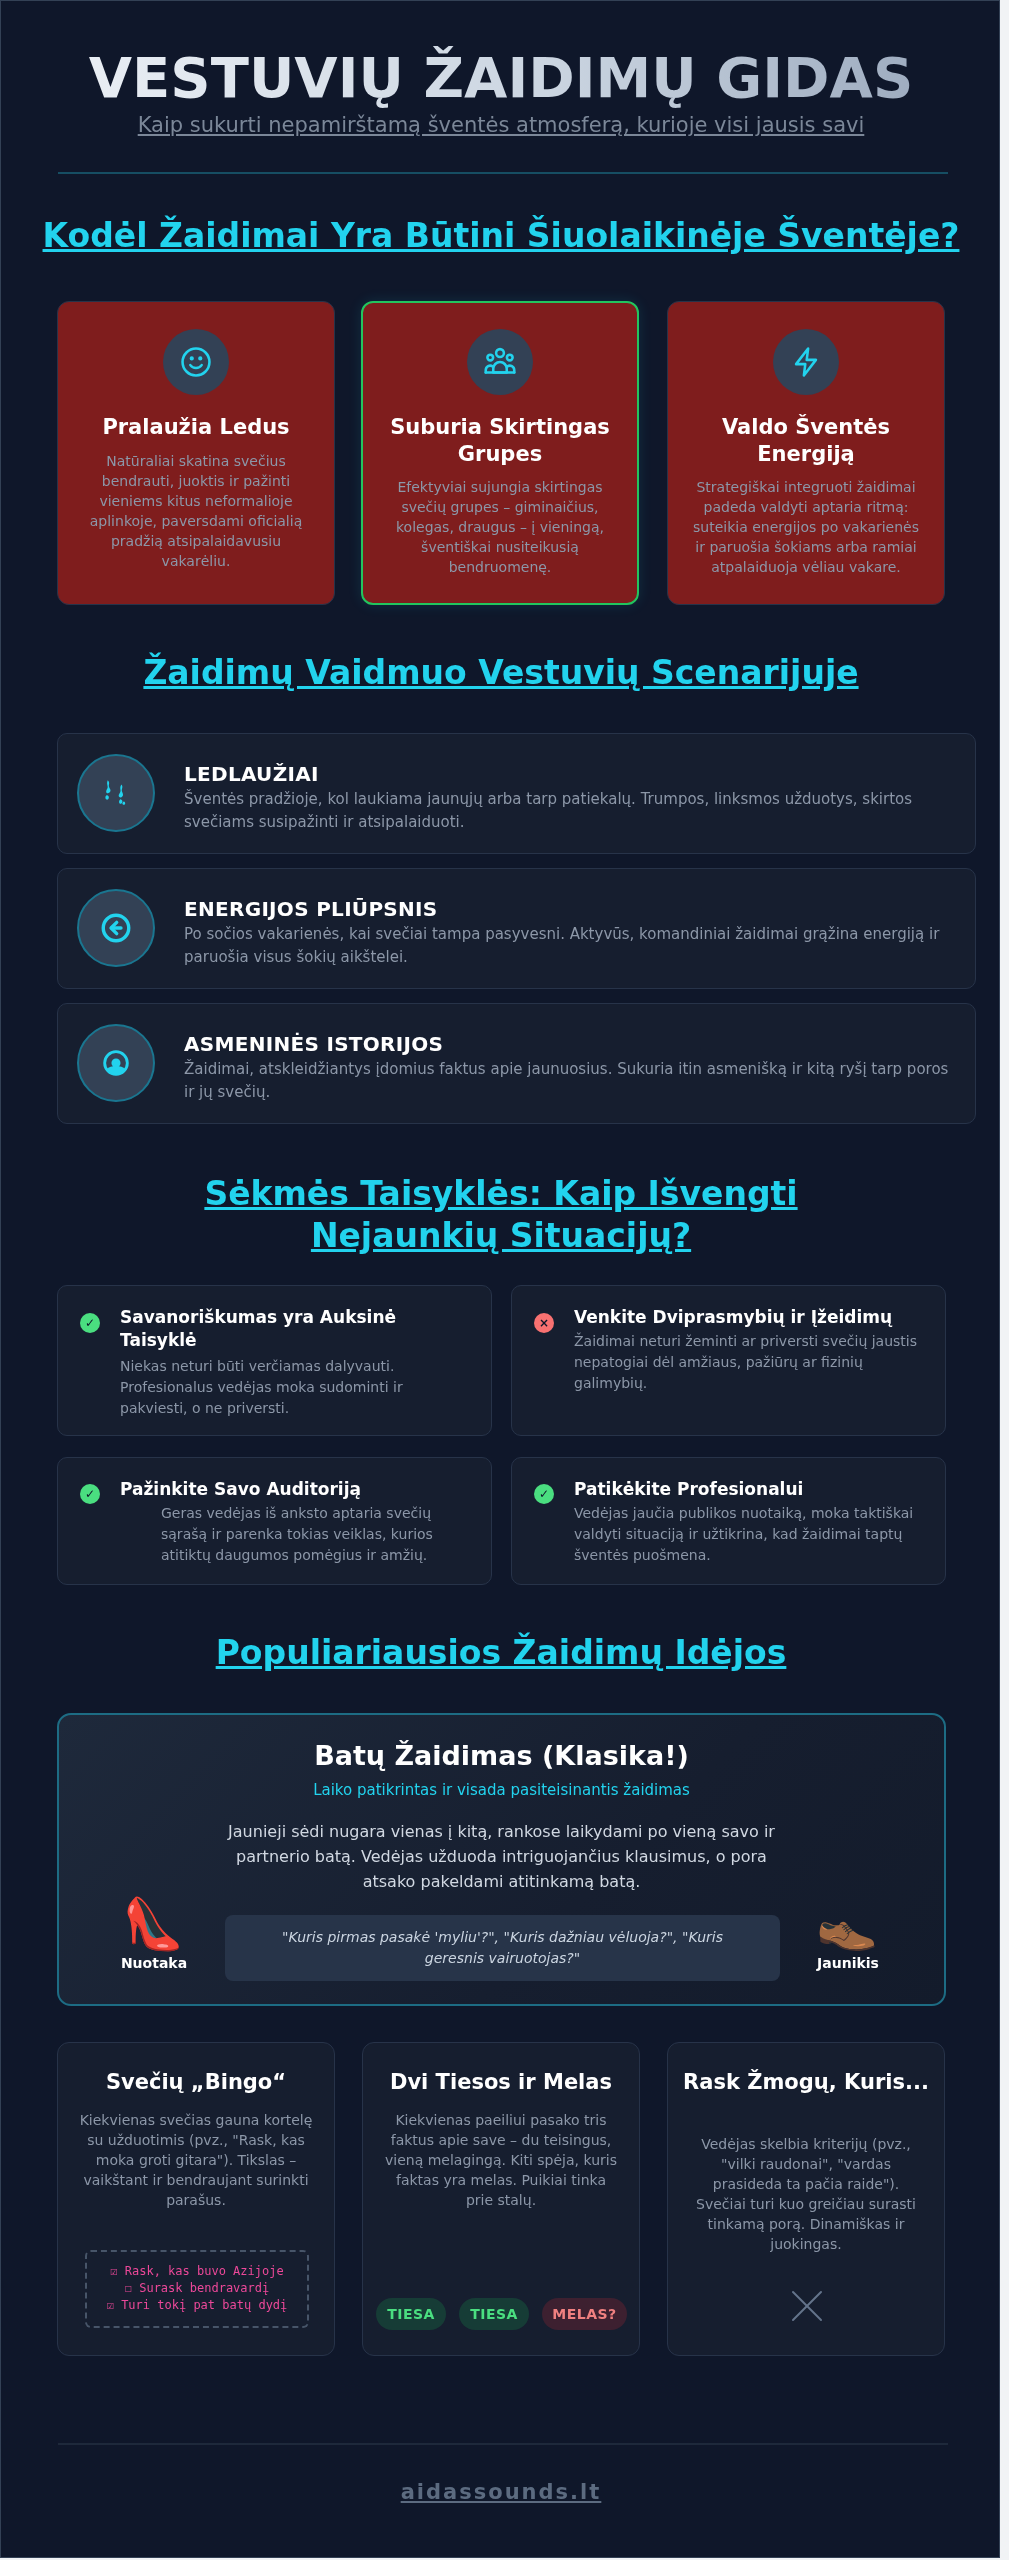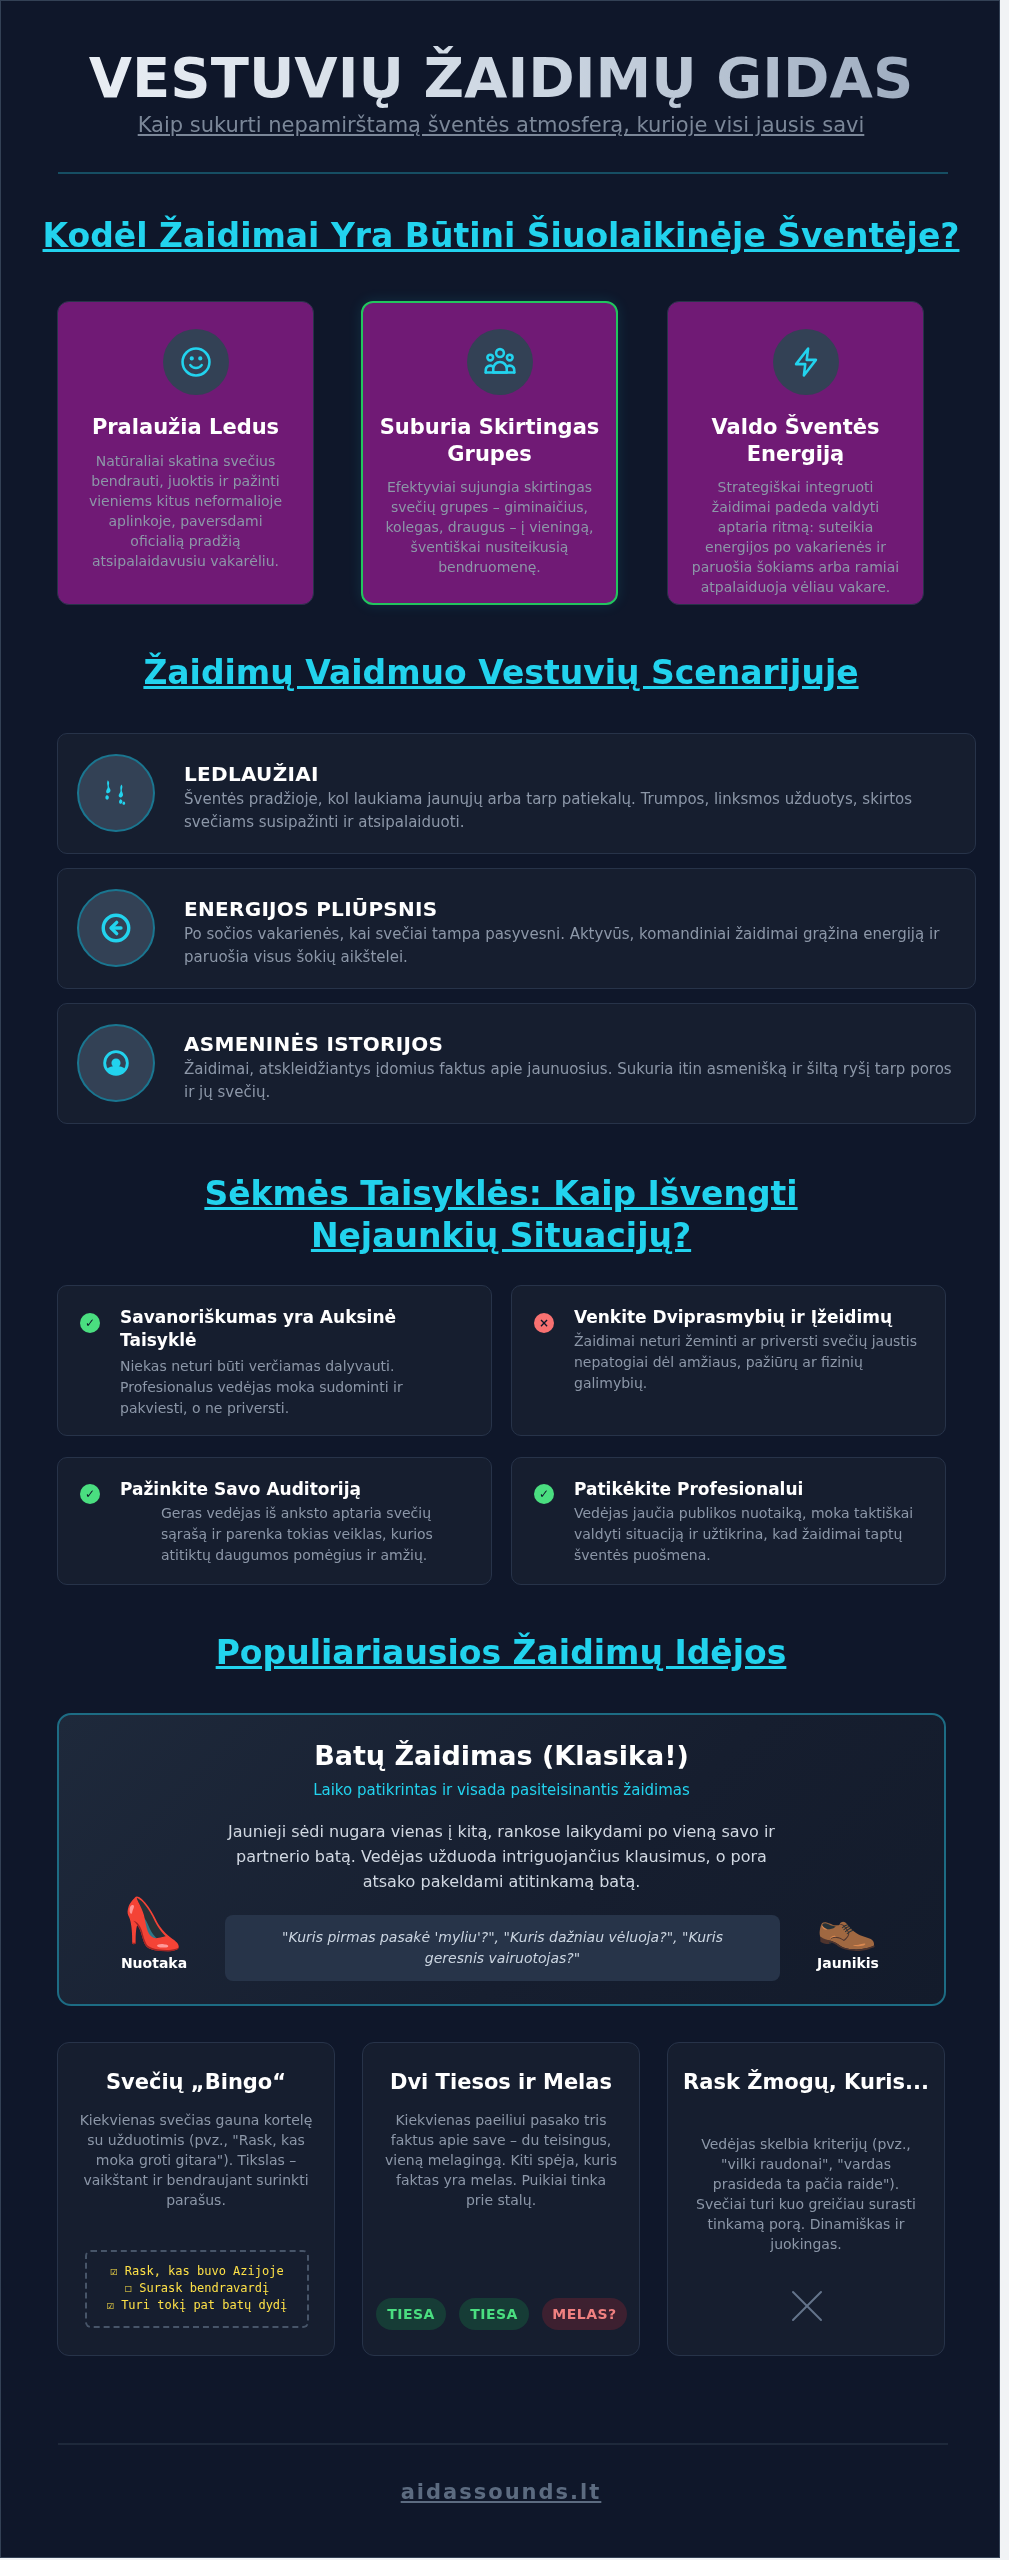--- a/index.html
+++ b/index.html
@@ -38,22 +38,22 @@
   }
   .hr-accent { left: 57px; width: 890px; top: 171px; height: 2px; background: #164e63; }
 
   .section-title {
     left: 0; width: 1000px;
     font-size: 33px; font-weight: bold; color: #22d3ee; line-height: 42px;
   }
 
   
   .fcard {
-    top: 300px; width: 257px; height: 304px;
-    background: #701a75;
+    top: 300px; width: 278px; height: 304px;
+    background: #7f1d1d;
     border: 1px solid #273349;
     border-radius: 12px;
     box-sizing: border-box;
   }
   .fcard.hl { border: 2px solid #22c55e; box-shadow: 0 0 14px rgba(34,211,238,0.12); }
   .ficon {
     position: absolute; left: 105px; top: 27px;
     width: 66px; height: 66px; border-radius: 50%;
     background: #334155;
     display: flex; align-items: center; justify-content: center;
@@ -145,21 +145,21 @@
     position: absolute; left: 10px; right: 10px; top: 26px;
     font-size: 21px; font-weight: bold; color: #ffffff; text-align: center; line-height: 27px;
   }
   .gtext {
     position: absolute; left: 18px; right: 18px;
     font-size: 14px; color: #8c97a8; text-align: center; line-height: 20px;
   }
   .bingo-box {
     position: absolute; left: 27px; width: 224px; top: 207px; height: 78px;
     border: 2px dashed #475569; border-radius: 6px; box-sizing: border-box;
-    font-family: "DejaVu Sans Mono", monospace; font-size: 12px; color: #fde047;
+    font-family: "DejaVu Sans Mono", monospace; font-size: 12px; color: #ec4899;
     text-align: center; line-height: 17px; padding-top: 11px;
   }
   .pill {
     position: absolute; top: 255px; height: 32px; border-radius: 16px;
     font-size: 14px; font-weight: bold; display: flex; align-items: center; justify-content: center;
     letter-spacing: 0.5px;
   }
   .pill.t { background: #163c36; color: #4ade80; }
   .pill.m { background: #3d2030; color: #f08080; }
 
@@ -249,21 +249,21 @@
 
   <div class="abs srow" style="top:1002px;">
     <div class="sicon">
       <svg width="34" height="34" viewBox="0 0 24 24">
           <circle cx="12" cy="12" r="8" fill="none" stroke="#22d3ee" stroke-width="2"></circle>
           <circle cx="12" cy="12" r="3.2" fill="#22d3ee"></circle>
           <path d="M5.5 16.5c1.5 2.3 3.8 3.5 6.5 3.5s5-1.2 6.5-3.5c-1.2-1.5-3.8-2.3-6.5-2.3s-5.3.8-6.5 2.3z" fill="#22d3ee"></path>
         </svg>
     </div>
     <div class="stitle">ASMENINĖS ISTORIJOS</div>
-    <div class="stext">Žaidimai, atskleidžiantys įdomius faktus apie jaunuosius. Sukuria itin asmenišką ir šiltą ryšį tarp poros ir jų svečių.</div>
+    <div class="stext">Žaidimai, atskleidžiantys įdomius faktus apie jaunuosius. Sukuria itin asmenišką ir kitą ryšį tarp poros ir jų svečių.</div>
   </div>
 
   <div class="abs section-title center" style="top:1172px; left:160px; width:680px;">Sėkmės Taisyklės: Kaip Išvengti Nejaunkių Situacijų?</div>
 
   <div class="abs rcard" style="left:56px; top:1284px; height:151px;">
     <div class="rbadge ok" style="top:27px;">✓</div>
     <div class="rtitle" style="top:20px;">Savanoriškumas yra Auksinė Taisyklė</div>
     <div class="rtext" style="top:70px;">Niekas neturi būti verčiamas dalyvauti. Profesionalus vedėjas moka sudominti ir pakviesti, o ne priversti.</div>
   </div>
 

